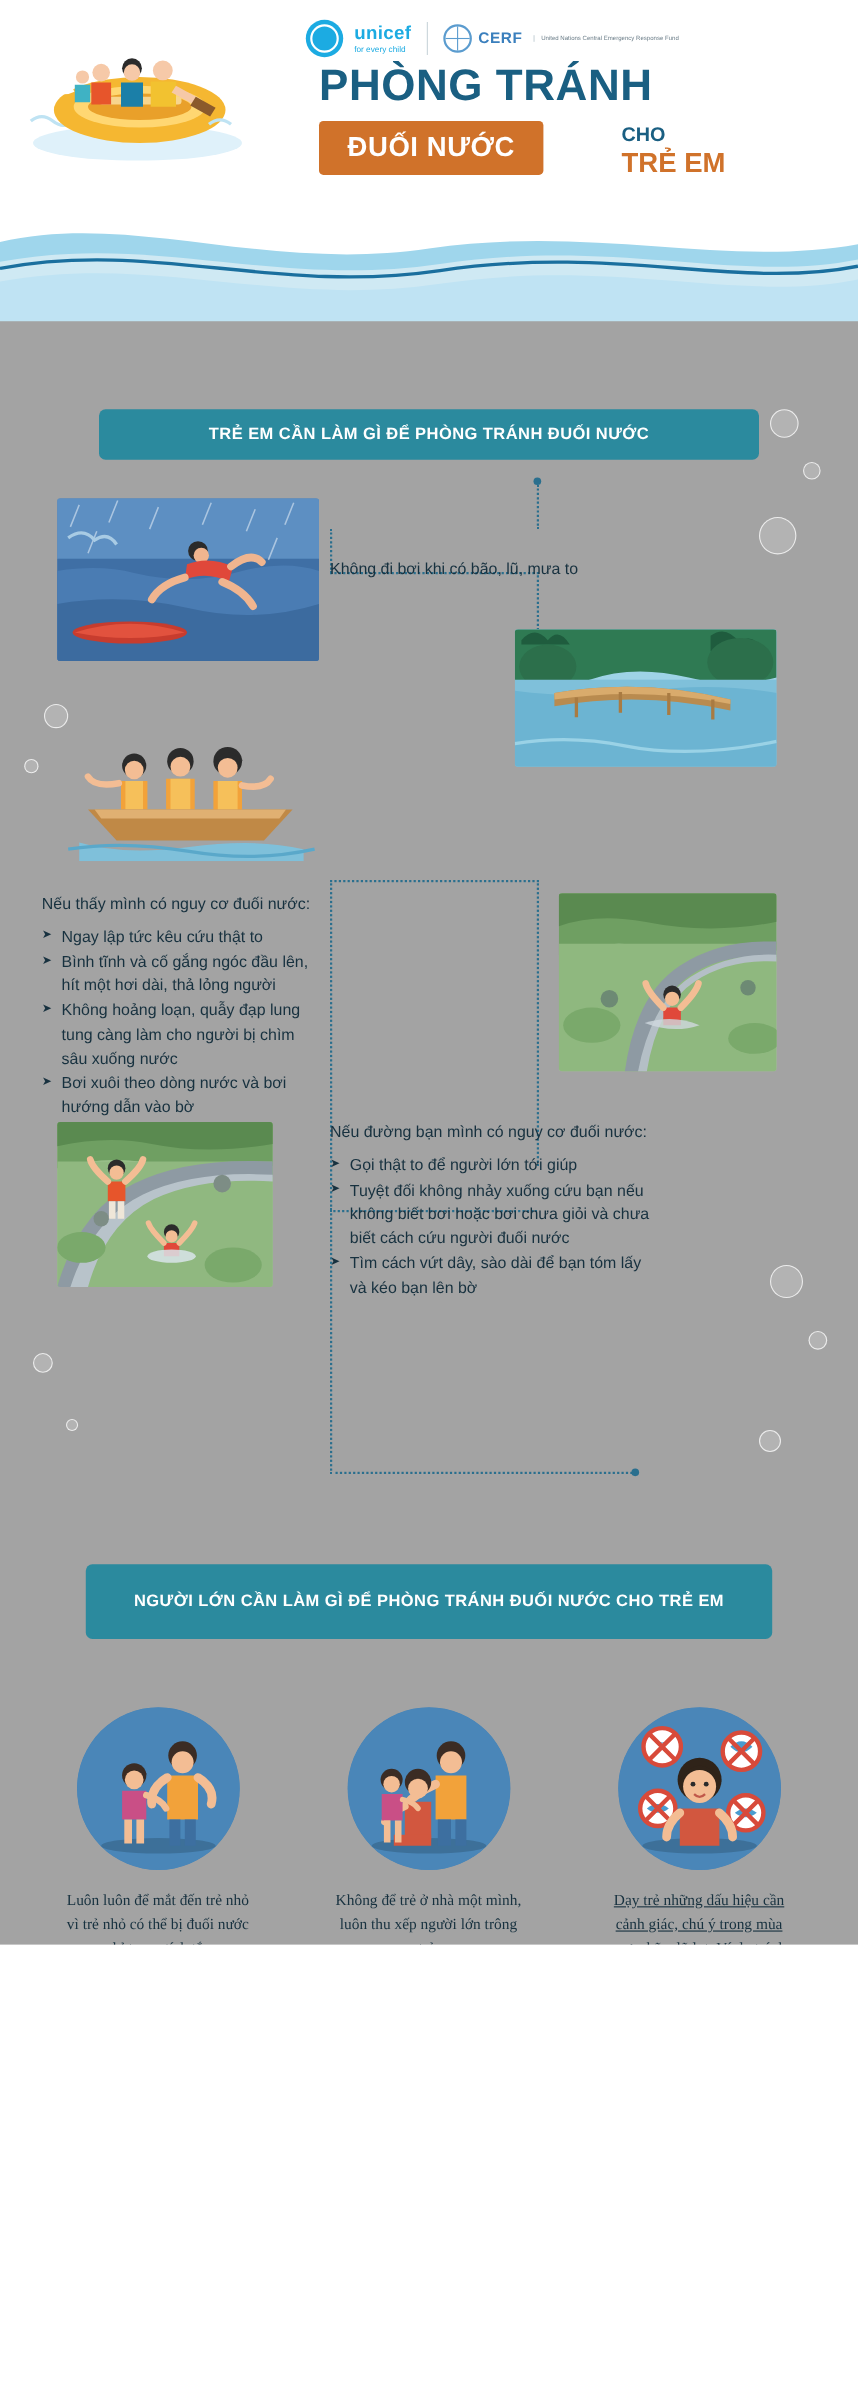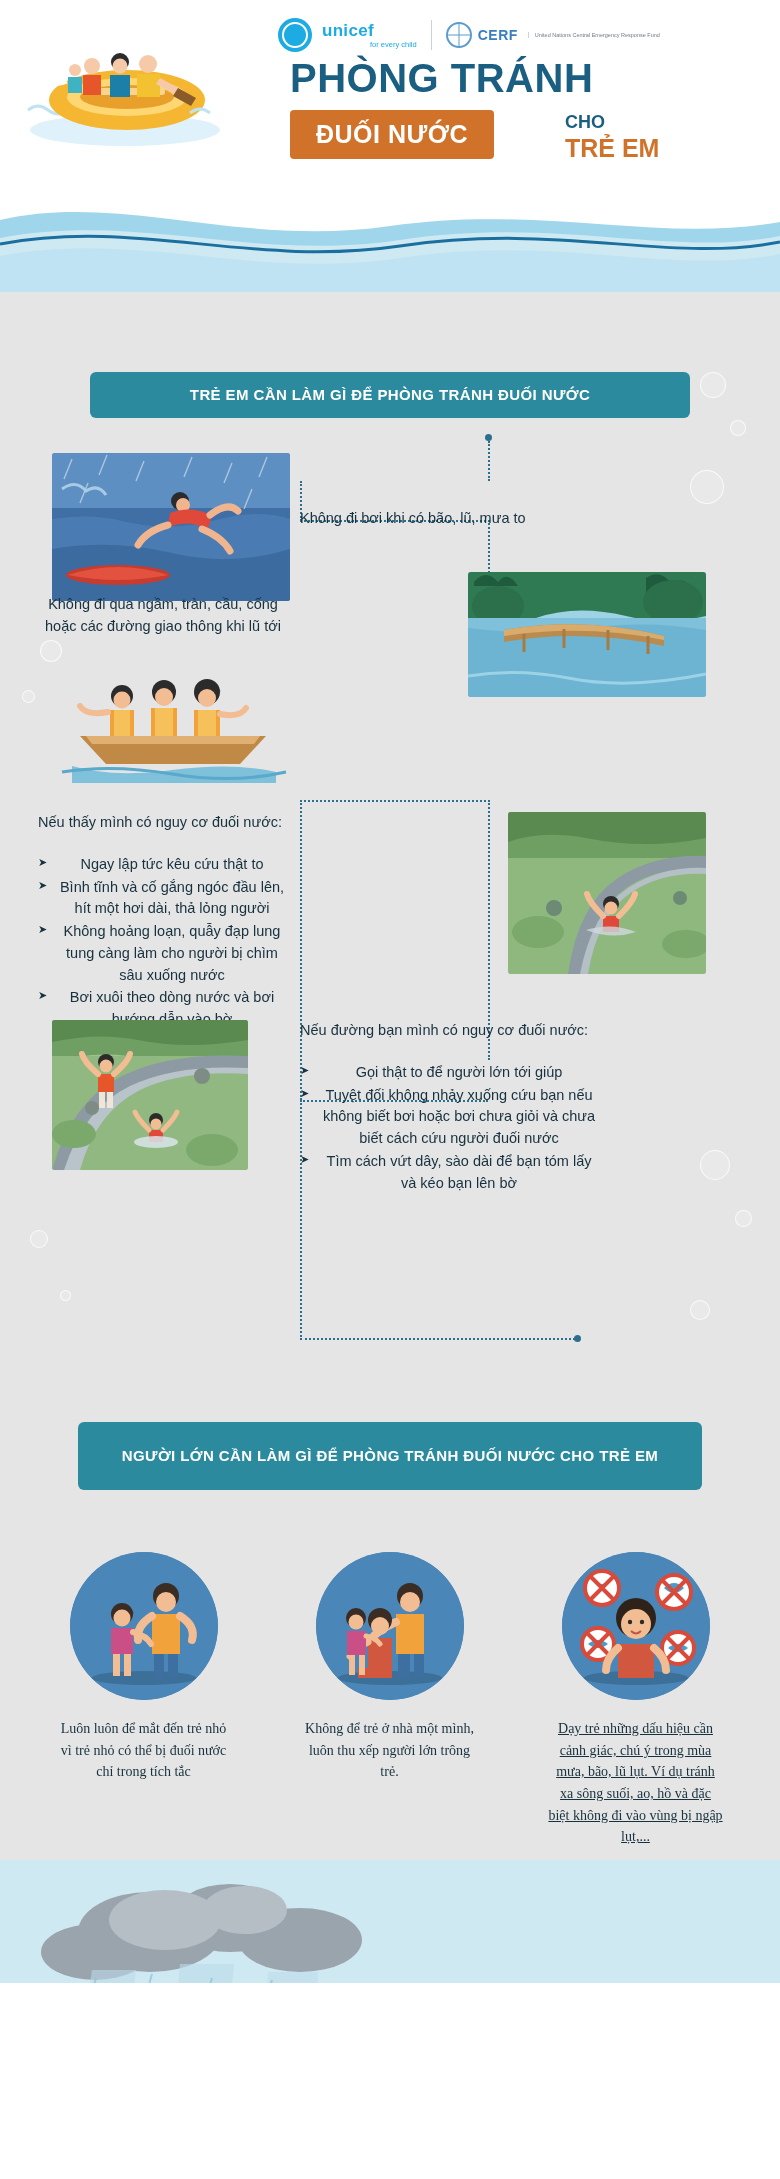--- a/index.html
+++ b/index.html
@@ -5,23 +5,23 @@
   * { box-sizing: border-box; margin: 0; padding: 0; }
   html, body { background: #ffffff; }
   body {
     width: 780px;
     font-family: "Liberation Sans", sans-serif;
     color: #1a3b4d;
   }
   .page {
     position: relative;
     width: 780px;
-    height: 1983px;
+    height: 1768px;
     overflow: hidden;
-    background: #e5e5e5;
+    background: #a3a3a3;
   }
 
   
   .header {
     position: absolute;
     left: 0; top: 0;
     width: 780px; height: 250px;
     background: #ffffff;
     overflow: hidden;
   }
@@ -44,21 +44,21 @@
     width: 22px; height: 22px;
     border-radius: 50%;
     border: 2px solid #ffffff;
     display: block;
   }
   .logo-unicef-text { line-height: 1; }
   .logo-unicef-text .u1 {
     font-size: 17px; font-weight: bold; color: #1cabe2; letter-spacing: .3px;
   }
   .logo-unicef-text .u2 {
-    font-size: 7.5px; color: #1cabe2; display: block; margin-top: 2px; margin-left: 48px;
+    font-size: 7.5px; color: #1cabe2; display: block; margin-top: 2px;
   }
   .logo-div {
     width: 1px; height: 30px; background: #c9d4da; margin: 0 4px;
   }
   .logo-cerf {
     display: flex; align-items: center; gap: 6px;
   }
   .logo-cerf-globe {
     width: 26px; height: 26px; border-radius: 50%;
     border: 2px solid #5b9ccf;
@@ -158,22 +158,21 @@
 
   
   .txt {
     position: absolute;
     font-size: 14.5px;
     line-height: 1.5;
     color: #17313f;
   }
   ul.arrow {
     list-style: none;
-    margin-top: 20px;
-    text-align: center;
+    margin-top: 8px;
   }
   ul.arrow li {
     position: relative;
     padding-left: 18px;
     margin-bottom: 1px;
   }
   ul.arrow li::before {
     content: "\27A4";
     position: absolute;
     left: 0; top: 0;
@@ -357,21 +356,20 @@
     <path d="M36 58 q80 -14 160 6 l0 4 q-80 -16 -160 -4z" fill="#d9ab6c"></path>
     <g stroke="#a97b42" stroke-width="3">
       <line x1="56" y1="62" x2="56" y2="80"></line>
       <line x1="96" y1="57" x2="96" y2="76"></line>
       <line x1="140" y1="58" x2="140" y2="78"></line>
       <line x1="180" y1="64" x2="180" y2="82"></line>
     </g>
     <path d="M0 104 q50 -8 100 2 q60 12 138 -4" fill="none" stroke="#9ad2e6" stroke-width="3"></path>
   </svg>
 
-  <div class="txt" style="left:38px; top:594px; width:250px; text-align:center;">Không đi qua ngầm, tràn, cầu, cống hoặc các đường giao thông khi lũ tới</div>
 
   <svg class="photo" style="left:52px; top:648px; width:240px; height:135px;" viewBox="0 0 240 135">
     <rect width="240" height="135" fill="none"></rect>
     <g>
       <circle cx="70" cy="48" r="11" fill="#2b2b2b"></circle>
       <circle cx="70" cy="52" r="8.5" fill="#f3bd94"></circle>
       <path d="M58 62 h24 v26 h-24z" fill="#f2a23a"></path>
       <rect x="62" y="62" width="16" height="26" fill="#f6c05a"></rect>
       <path d="M56 64 q-22 4 -28 -6" stroke="#f3bd94" stroke-width="6" fill="none" stroke-linecap="round"></path>
     </g>

